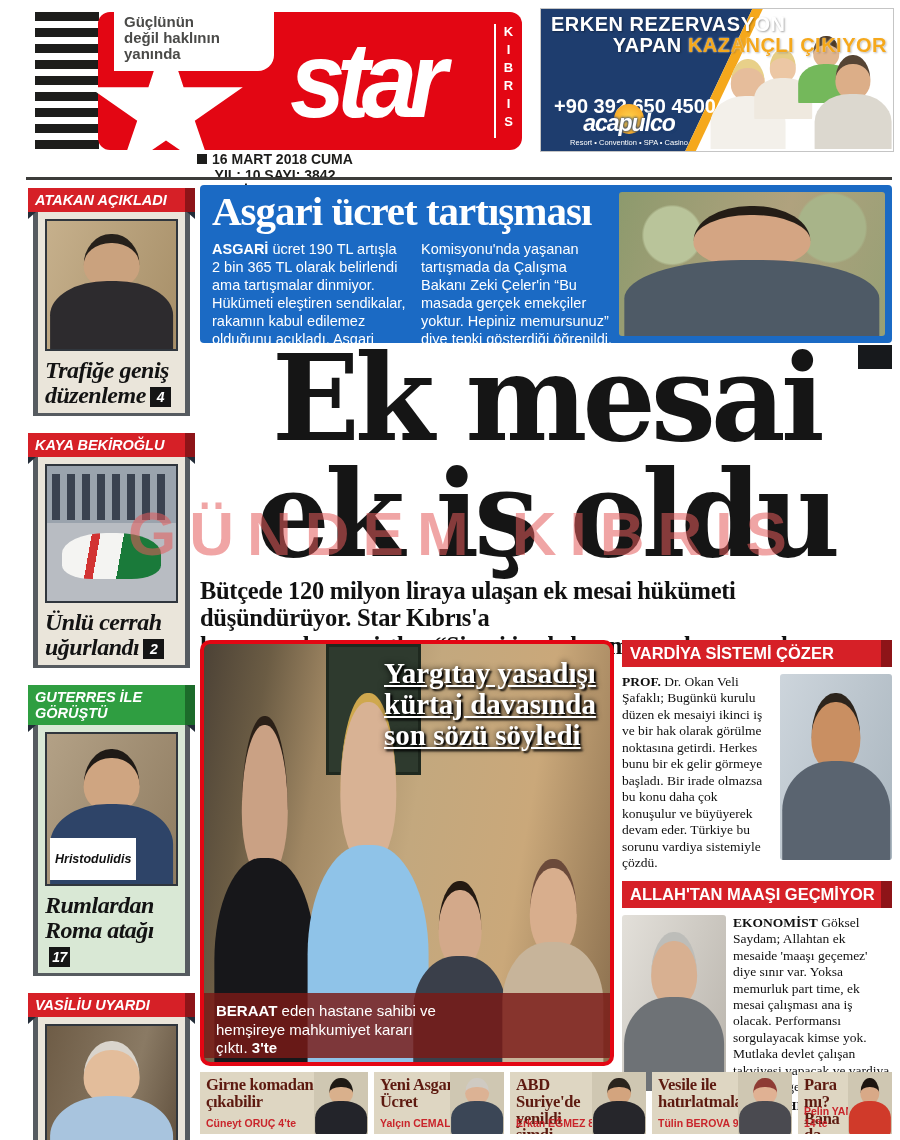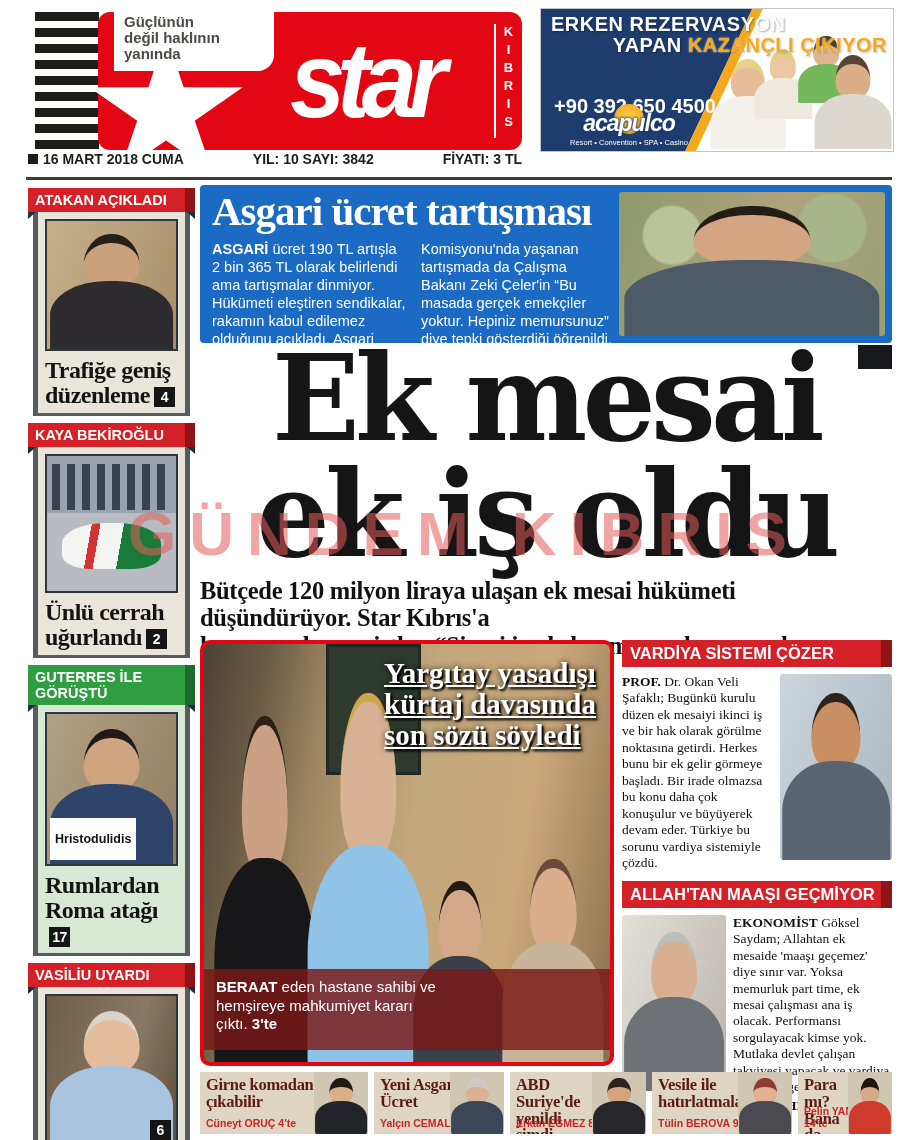--- a/index.html
+++ b/index.html
@@ -13,21 +13,21 @@
   .redbox{position:absolute;left:70px;top:4px;width:424px;height:138px;background:#e30613;border-radius:12px;}
   .star-shape{position:absolute;left:58px;top:26px;width:160px;height:152px;background:#fff;
     clip-path:polygon(50% 0%,61% 35%,98% 35%,68% 57%,79% 91%,50% 70%,21% 91%,32% 57%,2% 35%,39% 35%);}
   .tagline{position:absolute;left:86px;top:0px;width:140px;background:#fff;color:#4a4a48;
     font-weight:bold;font-size:15px;line-height:1.08;padding:6px 10px 8px 10px;border-radius:0 0 16px 0;}
   .logotype{position:absolute;left:192px;top:14px;color:#fff;font-size:108px;font-weight:bold;font-style:italic;
     letter-spacing:-9px;line-height:1;transform:scaleX(.92);transform-origin:left;}
   .region{position:absolute;right:6px;top:12px;bottom:12px;border-left:2px solid #fff;padding-left:5px;
     color:#fff;font-weight:bold;font-size:13px;writing-mode:vertical-rl;text-orientation:upright;letter-spacing:3px;}
   .date-row{position:absolute;left:28px;top:151px;width:494px;display:flex;justify-content:space-between;
-    font-size:14px;font-weight:bold;color:#1d1d1b;align-items:center;}
+    font-size:14px;font-weight:bold;color:#1d1d1b;align-items:center;flex-direction:column;}
   .date-bullet{display:inline-block;width:10px;height:10px;background:#1d1d1b;margin-right:5px;}
   .header-divider{position:absolute;left:26px;top:177px;width:866px;border-top:3px solid #3c3c3a;}
 
   
   .ad{position:absolute;left:540px;top:8px;width:352px;height:142px;background:#fff;border:1px solid #c5c5c5;overflow:hidden;}
   .ad-navy{position:absolute;inset:0;background:#1e3d6e;clip-path:polygon(0 0,60% 0,41% 100%,0 100%);}
   .ad-diag{position:absolute;inset:0;background:#f5a81c;clip-path:polygon(60% 0,63% 0,44% 100%,41% 100%);}
   .ad-head{position:absolute;top:5px;left:10px;right:6px;text-align:left;line-height:1.05;z-index:3;}
   .ad-head .l1{color:#fff;font-weight:800;font-size:20px;letter-spacing:.5px;text-shadow:1px 1px 2px rgba(0,0,0,.35);}
   .ad-head .l2{text-align:right;font-weight:800;font-size:20px;letter-spacing:.5px;}
@@ -48,21 +48,21 @@
   .por{position:relative;overflow:hidden;}
   .por::before{content:"";position:absolute;left:50%;top:10%;width:44%;height:42%;transform:translateX(-50%);
     background:var(--skin,#d8b090);border-top:9px solid var(--hair,#3a2d22);box-sizing:border-box;
     border-radius:48% 48% 44% 44% / 58% 58% 40% 40%;}
   .por::after{content:"";position:absolute;left:50%;top:47%;width:96%;height:58%;transform:translateX(-50%);
     background:var(--suit,#333);border-radius:46% 46% 6px 6px;}
   .fig{position:absolute;background:transparent !important;}
 
   
   .sidebar{position:absolute;left:28px;top:188px;width:167px;}
-  .sb-item{position:relative;margin-bottom:7px;}
+  .sb-item{position:relative;margin-bottom:17px;font-style:italic;}
   .sb-kicker{position:relative;background:linear-gradient(90deg,#d62027 0 94%,#8e1418 94% 100%);color:#fff;
     font-weight:bold;font-size:14.5px;padding:4px 7px;z-index:2;}
   .sb-kicker::before{content:"";position:absolute;top:100%;left:0;border-top:7px solid #232c38;border-right:8px solid transparent;}
   .sb-kicker::after{content:"";position:absolute;top:100%;right:0;border-top:7px solid #232c38;border-left:8px solid transparent;}
   .green .sb-kicker{background:linear-gradient(90deg,#2f9e41 0 94%,#1c6b2a 94% 100%);}
   .sb-plaque{position:relative;background:#eae5da;margin:0 5px;border-left:5px solid #565b60;border-right:5px solid #565b60;
     border-bottom:3px solid #565b60;padding:7px 7px 5px 7px;z-index:1;}
   .green .sb-plaque{background:#d9e8d5;}
   .sb-photo{position:relative;border:2px solid #30363d;}
   .sb-caption{position:absolute;left:3px;bottom:4px;background:#fff;color:#111;font-weight:bold;font-size:12.5px;
@@ -96,22 +96,22 @@
     font-family:"Liberation Serif","DejaVu Serif",serif;font-weight:bold;font-size:24.5px;line-height:1.12;letter-spacing:-.3px;}
 
   
   .photo-story{position:absolute;left:200px;top:640px;width:414px;height:426px;border:4px solid #e30613;
     border-radius:10px;overflow:hidden;box-sizing:border-box;
     background:linear-gradient(100deg,#4c4236 0%,#6b5c44 14%,#a08763 28%,#c3a87e 50%,#caa87a 74%,#8a6f4e 100%);}
   .court-door{position:absolute;left:30%;top:0;width:22%;height:30%;background:#2e3a2e;border:3px solid #1f291f;}
   .ps-title{position:absolute;top:14px;right:8px;width:218px;text-align:left;z-index:4;
     font-family:"Liberation Serif","DejaVu Serif",serif;font-weight:bold;font-size:29px;line-height:1.07;color:#fff;
     text-shadow:2px 2px 2px #000,0 0 6px rgba(0,0,0,.8);text-decoration:underline;}
-  .ps-caption{position:absolute;left:0;right:0;bottom:12px;background:rgba(122,27,23,.83);color:#fff;
-    font-size:15px;line-height:1.25;padding:9px 14px 16px 12px;z-index:4;}
+  .ps-caption{position:absolute;left:0;right:0;bottom:4px;background:rgba(122,27,23,.83);color:#fff;
+    font-size:15px;line-height:1.25;padding:9px 14px 0 12px;z-index:4;}
   .ps-caption .b{font-weight:bold;}
   .ps-caption .txt{display:block;width:220px;}
 
   
   .rc{position:absolute;left:622px;top:640px;width:270px;}
   .rc-kicker{position:relative;background:linear-gradient(90deg,#d62027 0 96%,#8e1418 96% 100%);color:#fff;
     font-weight:bold;font-size:16.5px;padding:4px 8px;margin-bottom:7px;}
   .rc-story{display:flex;gap:7px;margin-bottom:9px;}
   .rc-text{font-family:"Liberation Serif","DejaVu Serif",serif;font-size:13.5px;line-height:1.22;color:#101010;flex:1;}
   .rc-text .b{font-weight:bold;}

